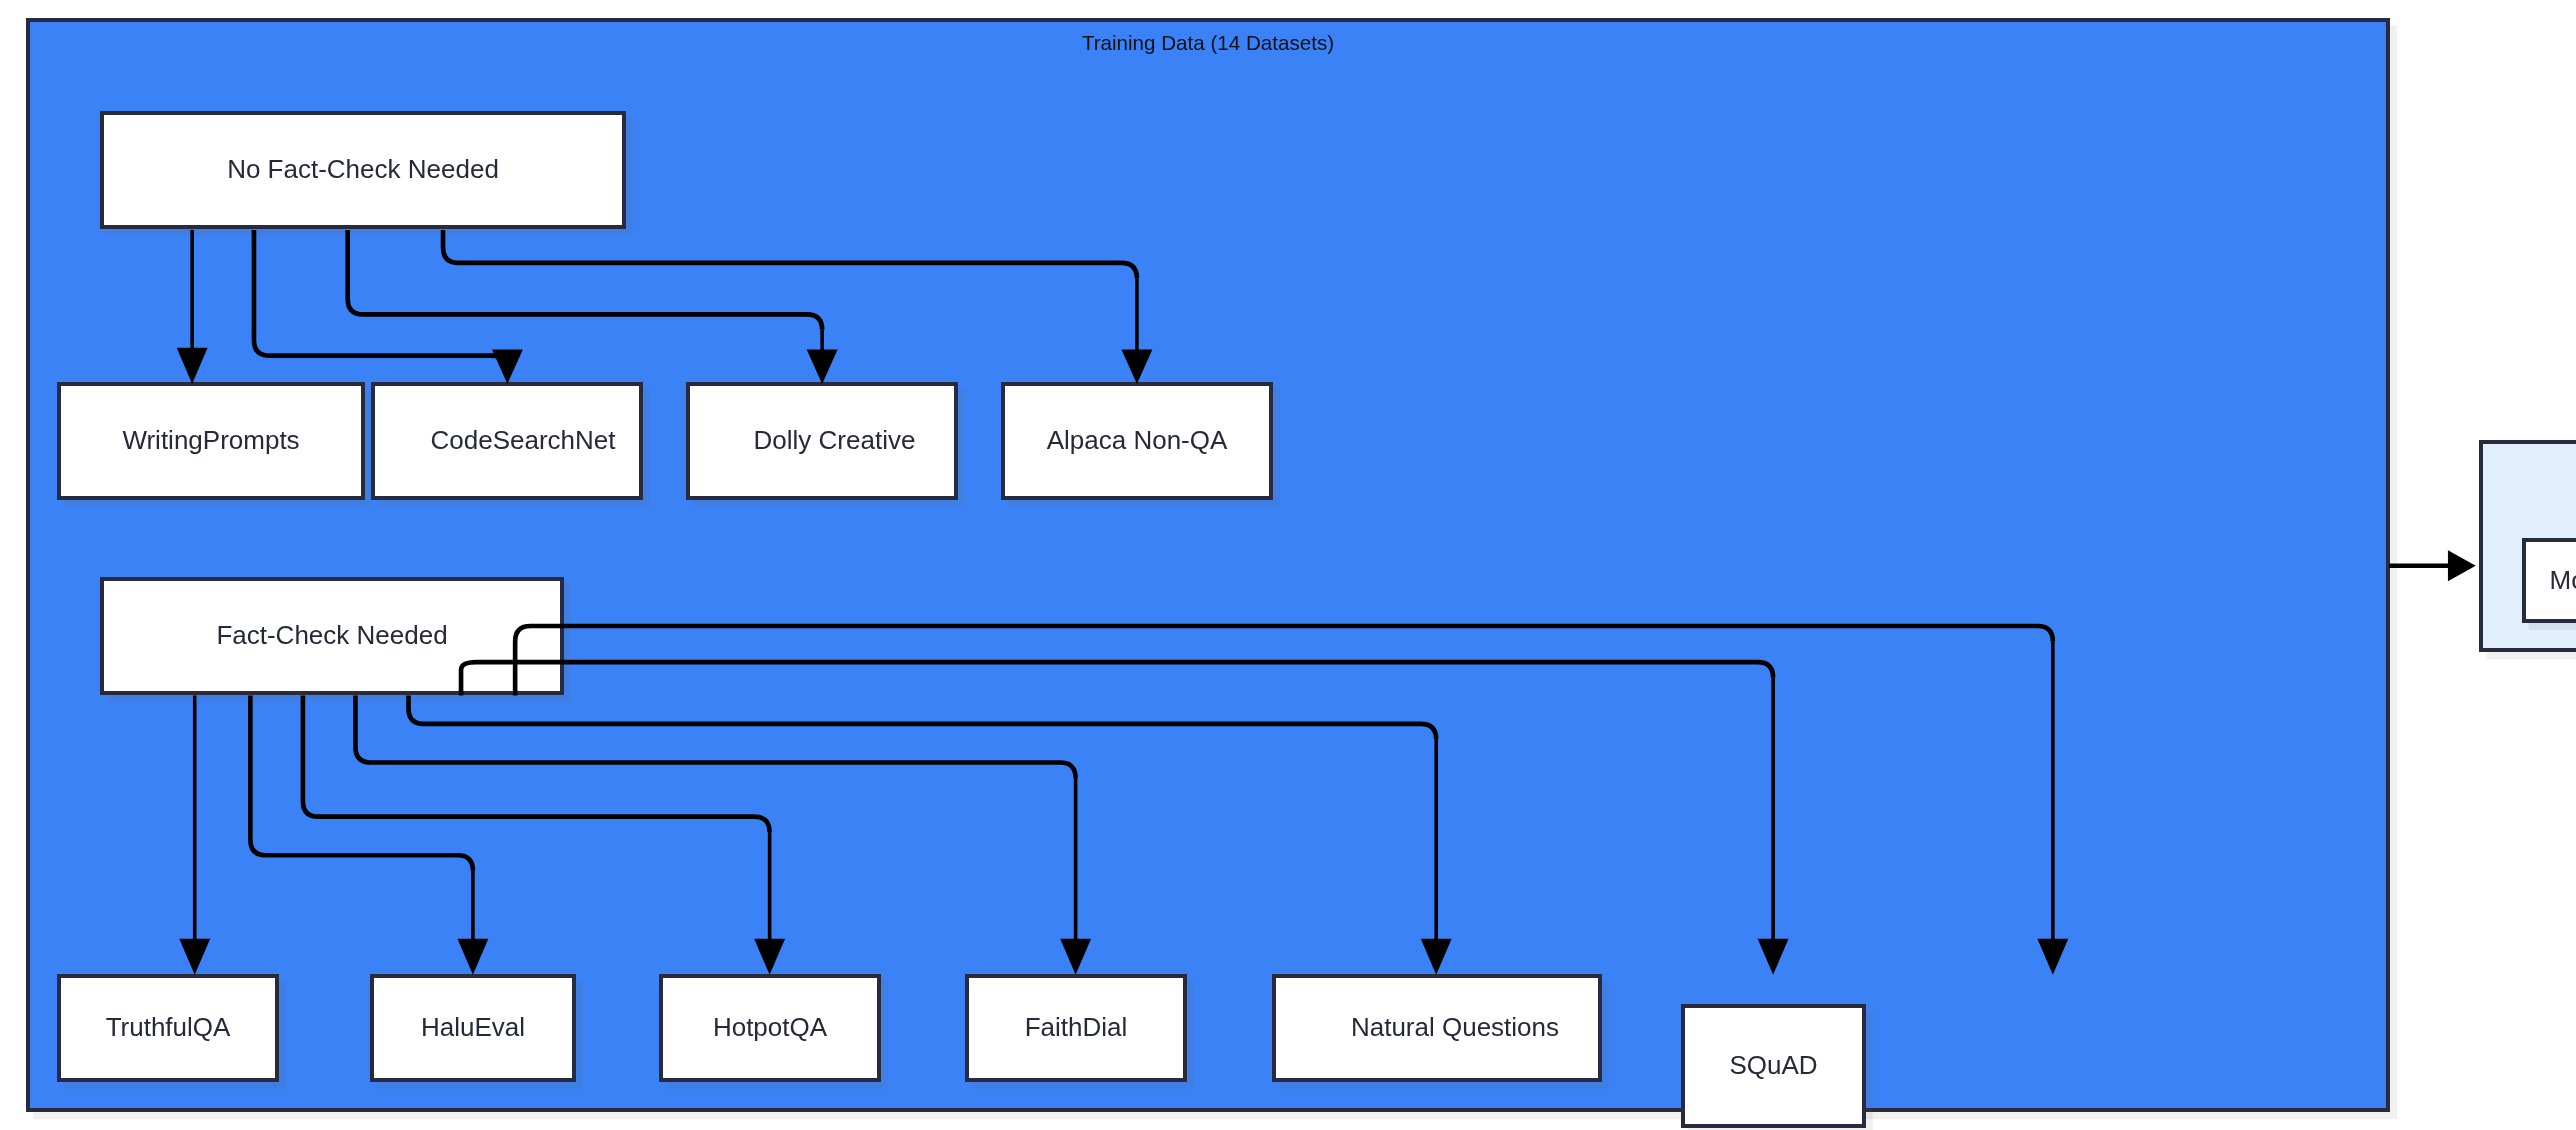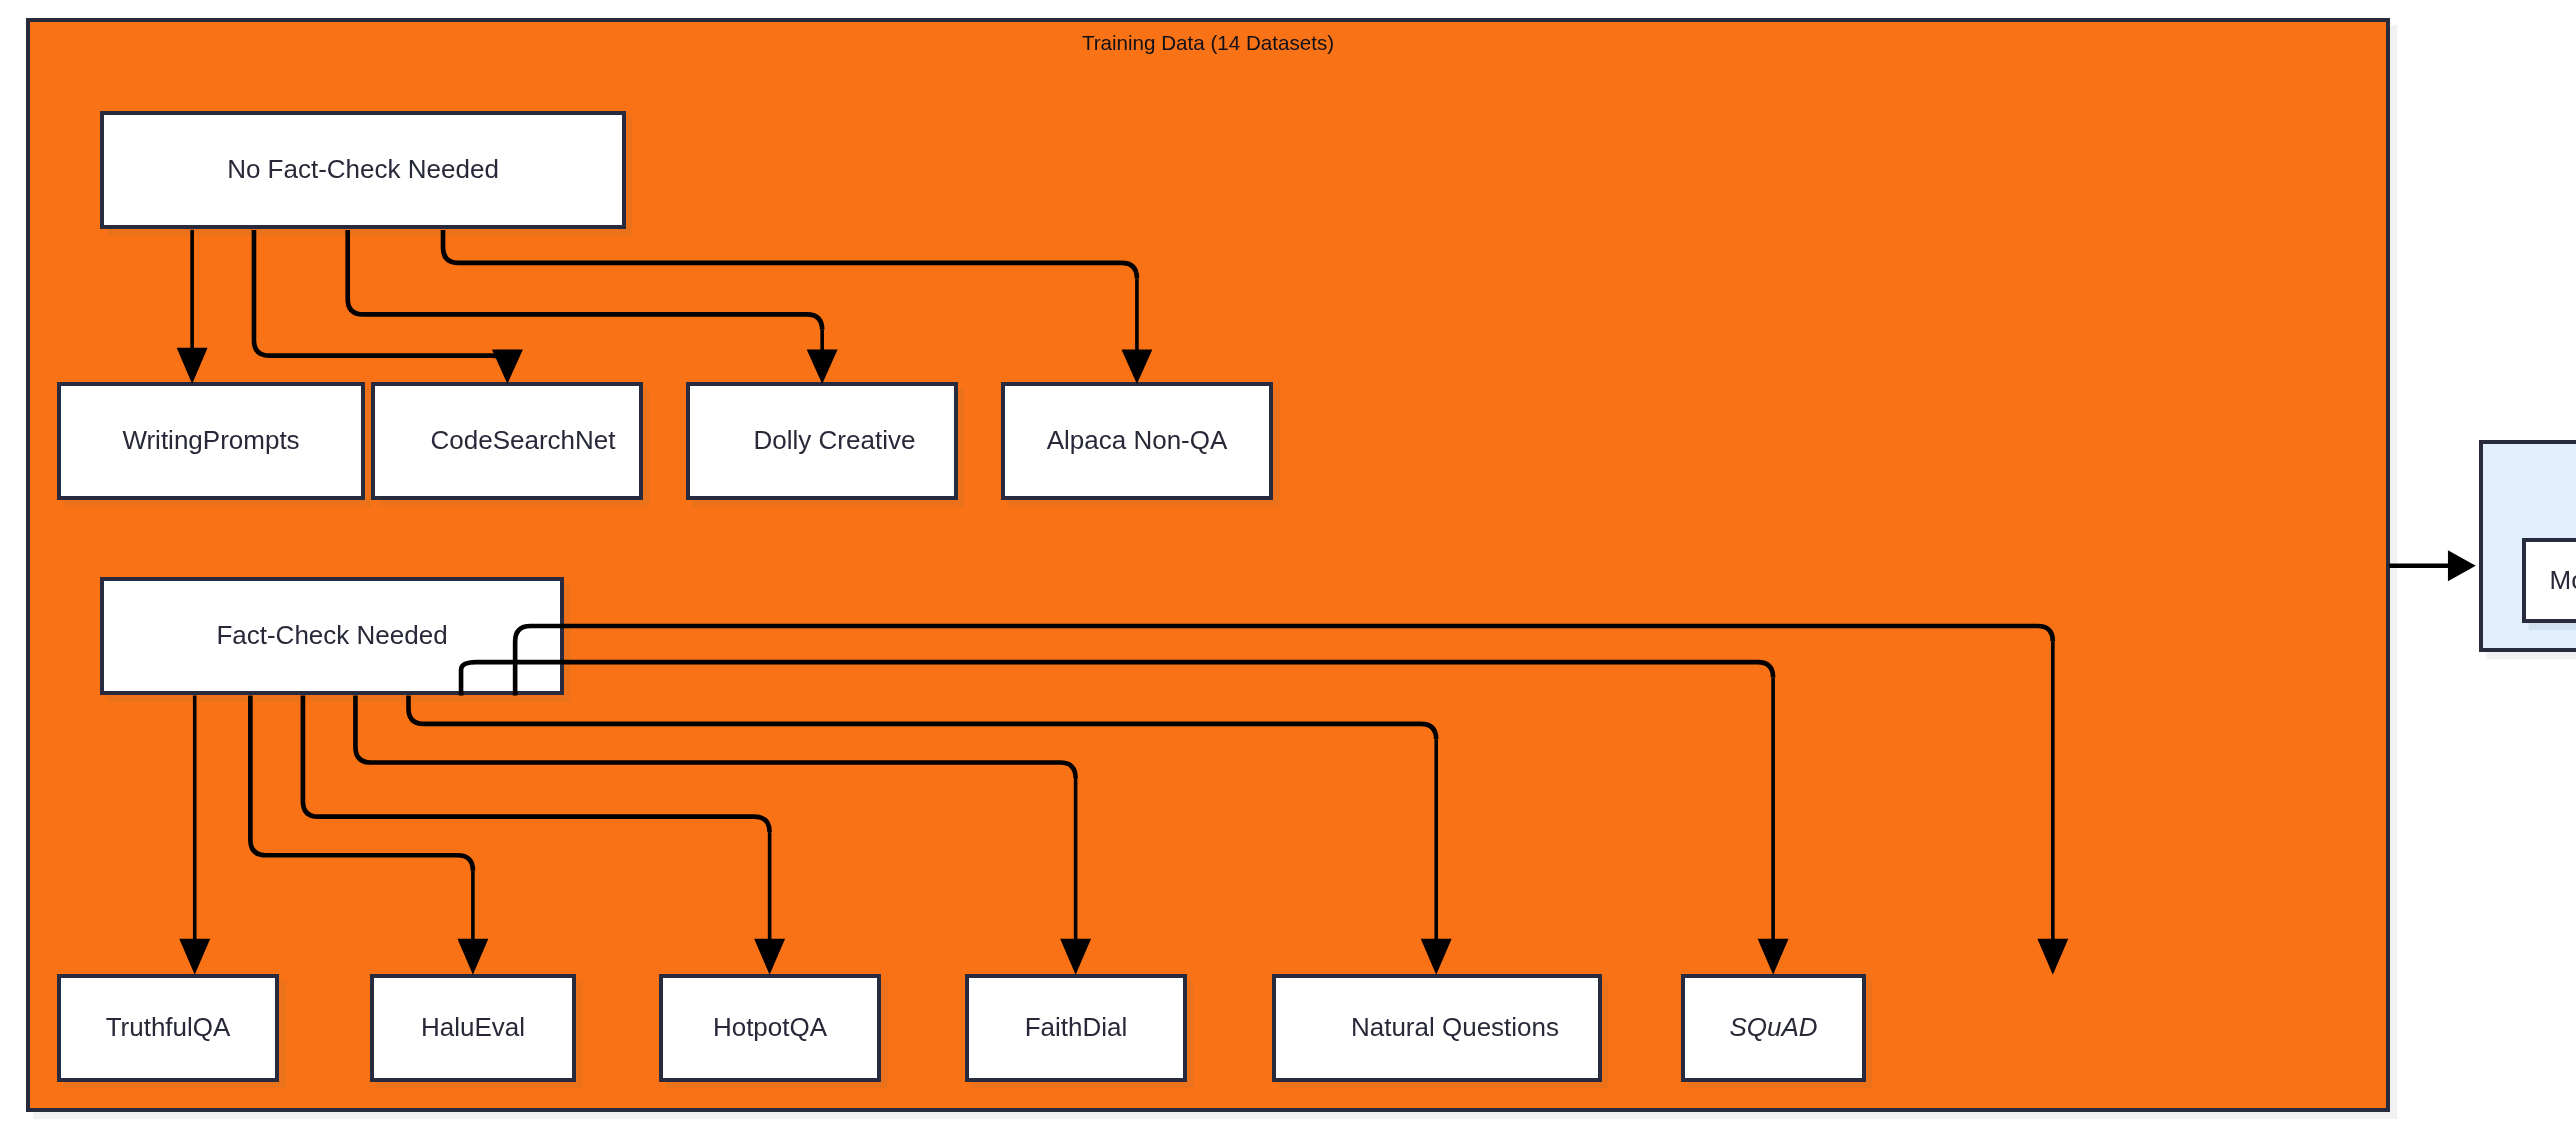--- a/index.html
+++ b/index.html
@@ -20,21 +20,21 @@
   }
 
   
   .cluster {
     position: absolute;
     box-sizing: border-box;
     border: 4.6px solid #282a3e;
     box-shadow: 7.2px 7.2px 0 0 rgba(0,0,0,0.055);
   }
   .cluster.cream {
-    background: #f97316;
+    background: #3b82f6;
   }
   .cluster.blue {
     background: #e1effc;
   }
   .cluster-title {
     position: absolute;
     left: 0;
     right: 0;
     text-align: center;
     color: #101019;
@@ -111,21 +111,21 @@
   <div class="node" style="left:57px; top:974px; width:222px; height:108px;">TruthfulQA</div>
 
   <div class="node" style="left:370px; top:974px; width:206px; height:108px;">HaluEval</div>
 
   <div class="node" style="left:659px; top:974px; width:222px; height:108px;">HotpotQA</div>
 
   <div class="node" style="left:965px; top:974px; width:222px; height:108px;">FaithDial</div>
 
   <div class="node" style="left:1272px; top:974px; width:330px; height:108px;padding-left:36px;">Natural Questions</div>
 
-  <div class="node" style="left:1681px; top:974px; width:185px; height:108px;font-style:italic;">SQuAD</div>
+  <div class="node" style="left:1681px; top:1004px; width:185px; height:124px;">SQuAD</div>
 
 
   <div class="cluster blue" style="left:2479px; top:440px; width:1323px; height:212px;">
     <div class="cluster-title" style="top:13.4px;">HaluGate Sentinel</div>
   </div>
 
   <div class="node on-blue" style="left:2522px; top:538px; width:278px; height:85px;">ModernBERT Base</div>
 
   <svg id="edges" viewBox="0 0 7431 2195">
 

